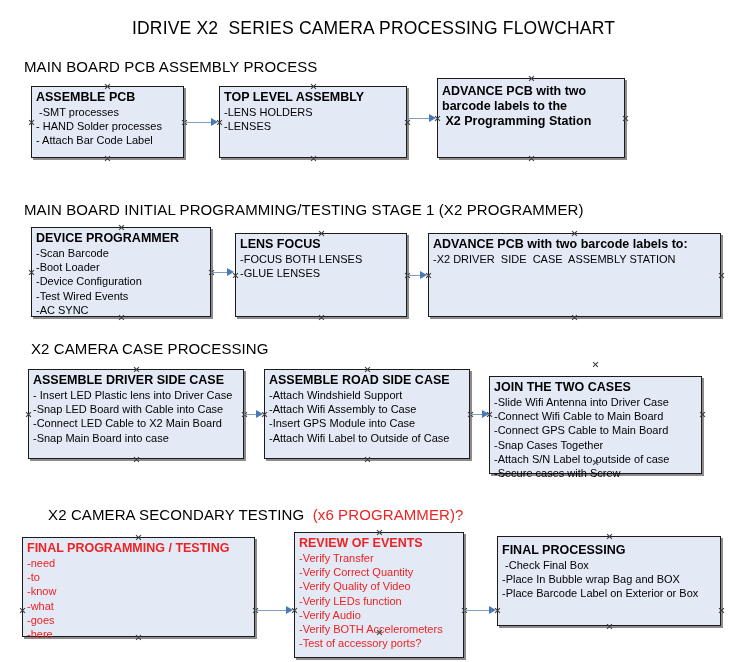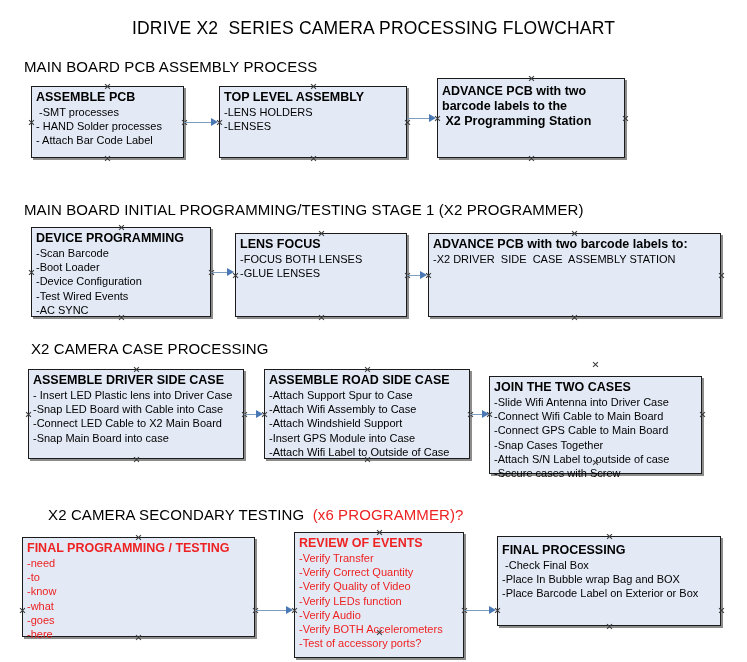--- a/index.html
+++ b/index.html
@@ -152,21 +152,21 @@
 
   <div class="conn" style="left:184px; top:122px; width:28px;"></div>
   <div class="arrow" style="left:211px; top:122px;"></div>
   <div class="conn" style="left:407px; top:118px; width:23px;"></div>
   <div class="arrow" style="left:429px; top:118px;"></div>
 
   <div class="section-head" style="left:24px; top:201px;">MAIN BOARD INITIAL PROGRAMMING/TESTING STAGE 1 (X2 PROGRAMMER)</div>
 
   <div class="box" style="left:31px; top:227px; width:180px; height:90px;">
     <div class="inner">
-      <span class="bh">DEVICE PROGRAMMING</span>
+      <span class="bh">DEVICE PROGRAMMER</span>
       <span class="bl">-Scan Barcode</span>
       <span class="bl">-Boot Loader</span>
       <span class="bl">-Device Configuration</span>
       <span class="bl">-Test Wired Events</span>
       <span class="bl">-AC SYNC</span>
     </div>
   </div>
   <span class="cp" style="left:31px; top:272px;"></span>
   <span class="cp" style="left:121px; top:227px;"></span>
   <span class="cp" style="left:121px; top:317px;"></span>
@@ -212,23 +212,22 @@
     </div>
   </div>
   <span class="cp" style="left:28px; top:414px;"></span>
   <span class="cp" style="left:136px; top:369px;"></span>
   <span class="cp" style="left:136px; top:459px;"></span>
   <span class="cp" style="left:244px; top:414px;"></span>
 
   <div class="box" style="left:264px; top:369px; width:206px; height:90px;">
     <div class="inner">
       <span class="bh">ASSEMBLE ROAD SIDE CASE</span>
-      <span class="bl">-Attach Support Spur to Case</span>
+      <span class="bl">-Attach Windshield Support</span>
       <span class="bl">-Attach Wifi Assembly to Case</span>
-      <span class="bl">-Attach Windshield Support</span>
       <span class="bl">-Insert GPS Module into Case</span>
       <span class="bl">-Attach Wifi Label to Outside of Case</span>
     </div>
   </div>
   <span class="cp" style="left:264px; top:414px;"></span>
   <span class="cp" style="left:367px; top:369px;"></span>
   <span class="cp" style="left:367px; top:459px;"></span>
   <span class="cp" style="left:470px; top:414px;"></span>
 
   <div class="box" style="left:489px; top:376px; width:213px; height:98px;">

